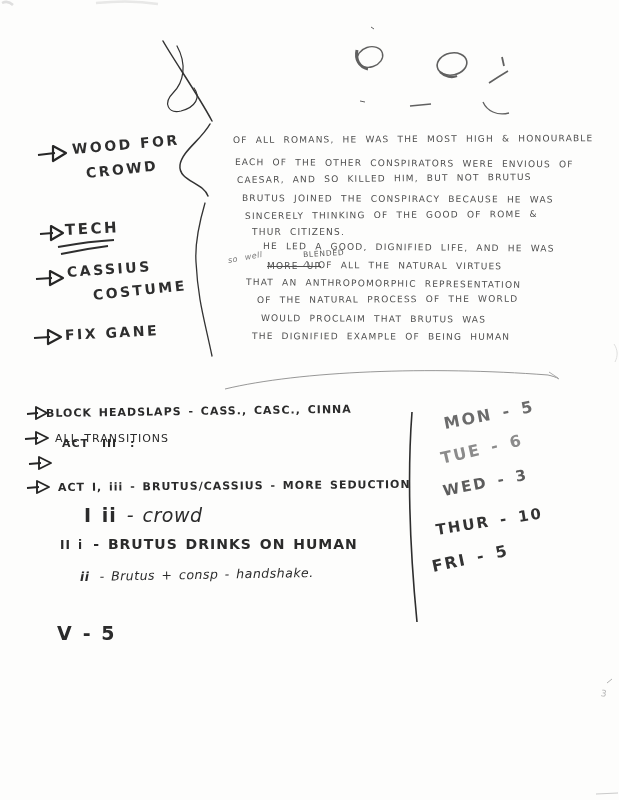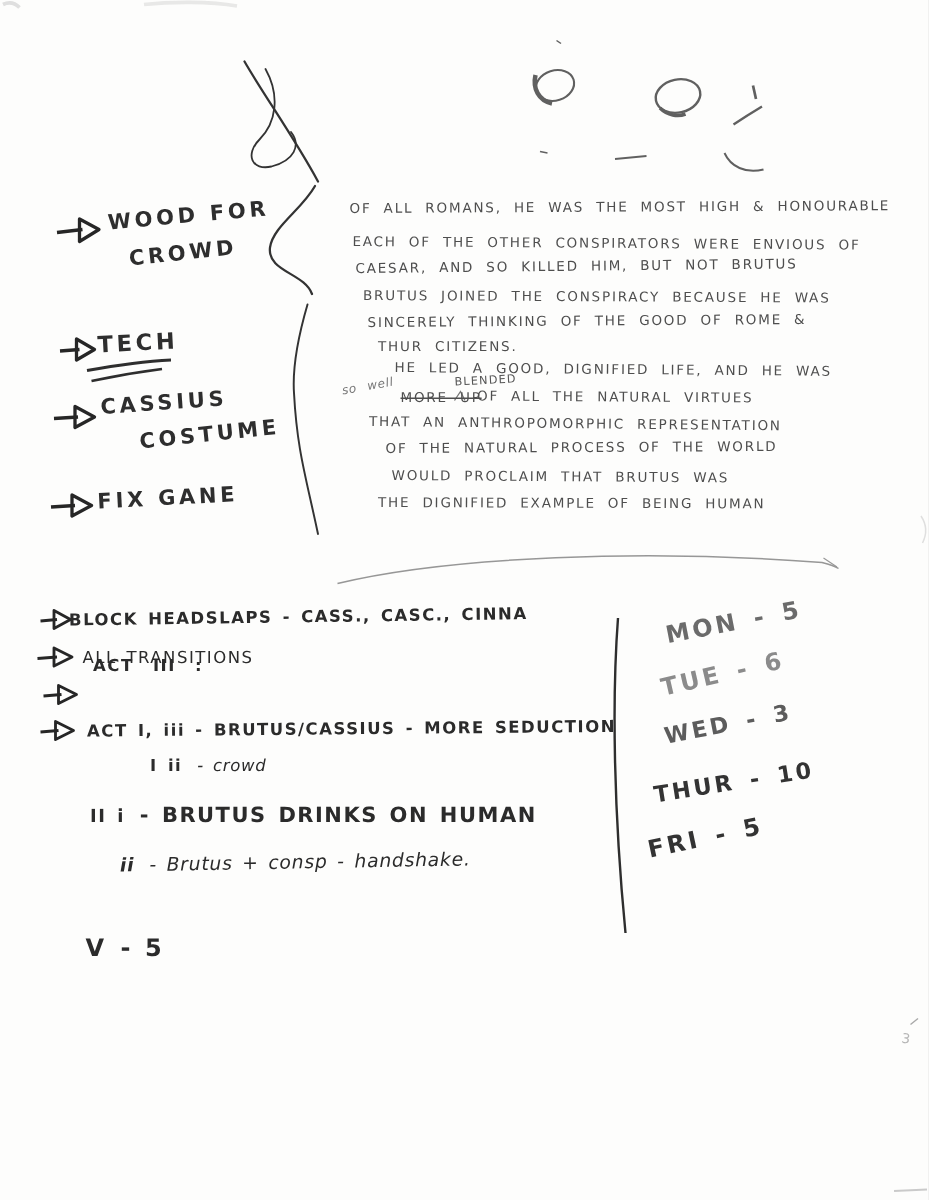--- a/index.html
+++ b/index.html
@@ -137,33 +137,33 @@
   <div class="hw para" style="left:246px;top:277px;transform:rotate(0.6deg);">THAT AN ANTHROPOMORPHIC REPRESENTATION</div>
   <div class="hw para" style="left:257px;top:295px;transform:rotate(-0.3deg);">OF THE NATURAL PROCESS OF THE WORLD</div>
   <div class="hw para" style="left:261px;top:313px;transform:rotate(0.4deg);">WOULD PROCLAIM THAT BRUTUS WAS</div>
   <div class="hw para" style="left:252px;top:331px;transform:rotate(0.2deg);">THE DIGNIFIED EXAMPLE OF BEING HUMAN</div>
 
   <div class="hw list" style="left:46px;top:407px;transform:rotate(-0.8deg);">BLOCK HEADSLAPS - CASS., CASC., CINNA</div>
   <div class="hw list" style="left:55px;top:432px;font-weight:400;text-align:right;">ALL TRANSITIONS</div>
   <div class="hw list" style="left:62px;top:437px;word-spacing:8px;">ACT III :</div>
   <div class="hw list" style="left:58px;top:481px;transform:rotate(-0.5deg);">ACT I, iii - BRUTUS/CASSIUS - MORE SEDUCTION</div>
 
-  <div class="hw list" style="left:100px;top:504px;font-size:11px;">
+  <div class="hw list" style="left:84px;top:504px;font-size:19px;">
     <span class="label">I ii</span><span class="note cursive">- crowd</span>
   </div>
 
   <div class="hw list" style="left:60px;top:536px;font-size:14px;">
     <span class="label" style="font-size:12px;">II i</span><span class="note">- BRUTUS DRINKS ON HUMAN</span>
   </div>
 
   <div class="hw list cursive" style="left:80px;top:569px;font-size:12.5px;transform:rotate(-1deg);">
     <span class="label">ii</span><span class="note">- Brutus + consp - handshake.</span>
   </div>
 
-  <div class="hw list" style="left:57px;top:622px;font-size:16px;">
+  <div class="hw list" style="left:57px;top:622px;font-size:19px;">
     <span class="label">V</span><span class="note">- 5</span>
   </div>
 
   <div class="hw sched" style="left:444px;top:414px;color:#6b6b6b;transform:rotate(-11deg);font-size:16px;">MON - 5</div>
   <div class="hw sched" style="left:441px;top:449px;color:#8b8b8b;transform:rotate(-13deg);font-size:16px;">TUE - 6</div>
   <div class="hw sched" style="left:443px;top:482px;color:#5c5c5c;transform:rotate(-11deg);">WED - 3</div>
   <div class="hw sched" style="left:436px;top:521px;color:#333;transform:rotate(-9deg);">THUR - 10</div>
   <div class="hw sched" style="left:432px;top:557px;color:#333;transform:rotate(-12deg);font-size:16px;">FRI - 5</div>
 
   <div class="hw" style="left:601px;top:688px;font-size:9px;color:#b5b5b5;transform:rotate(8deg);">3</div>

